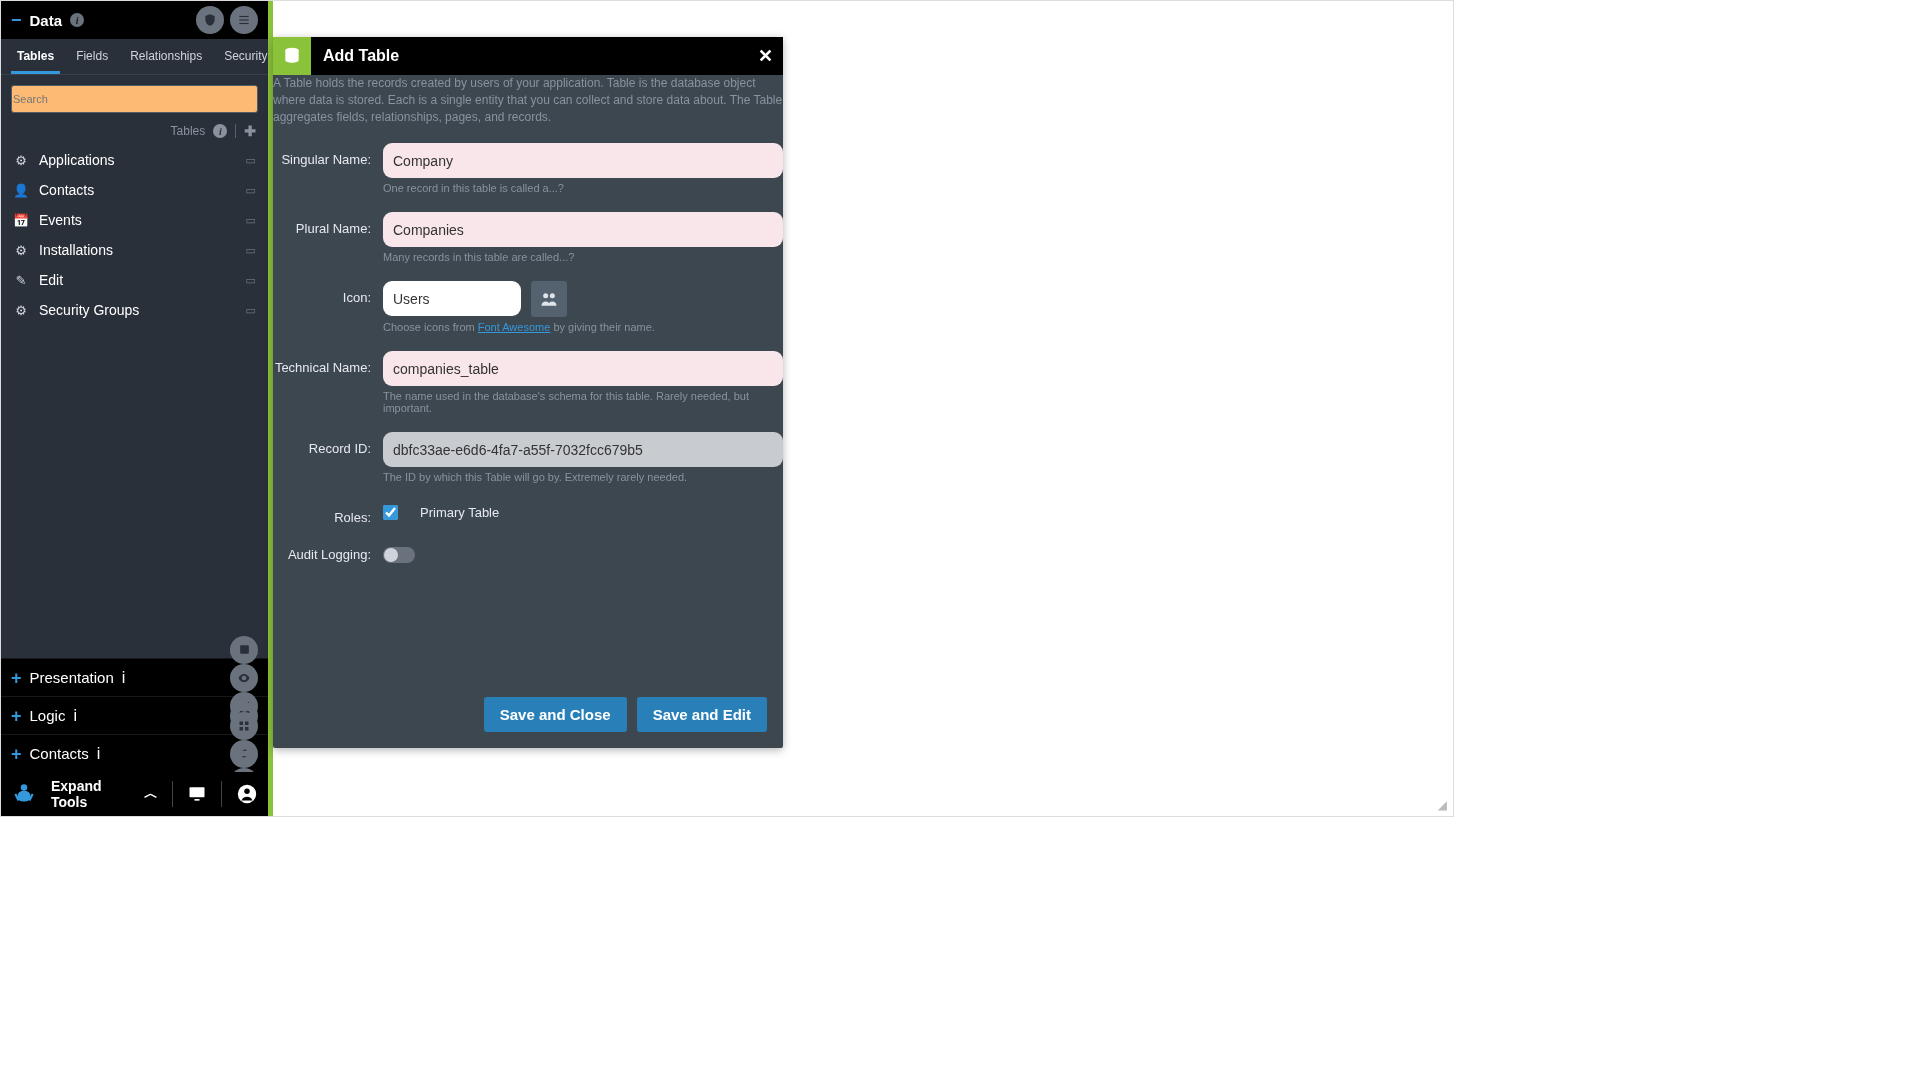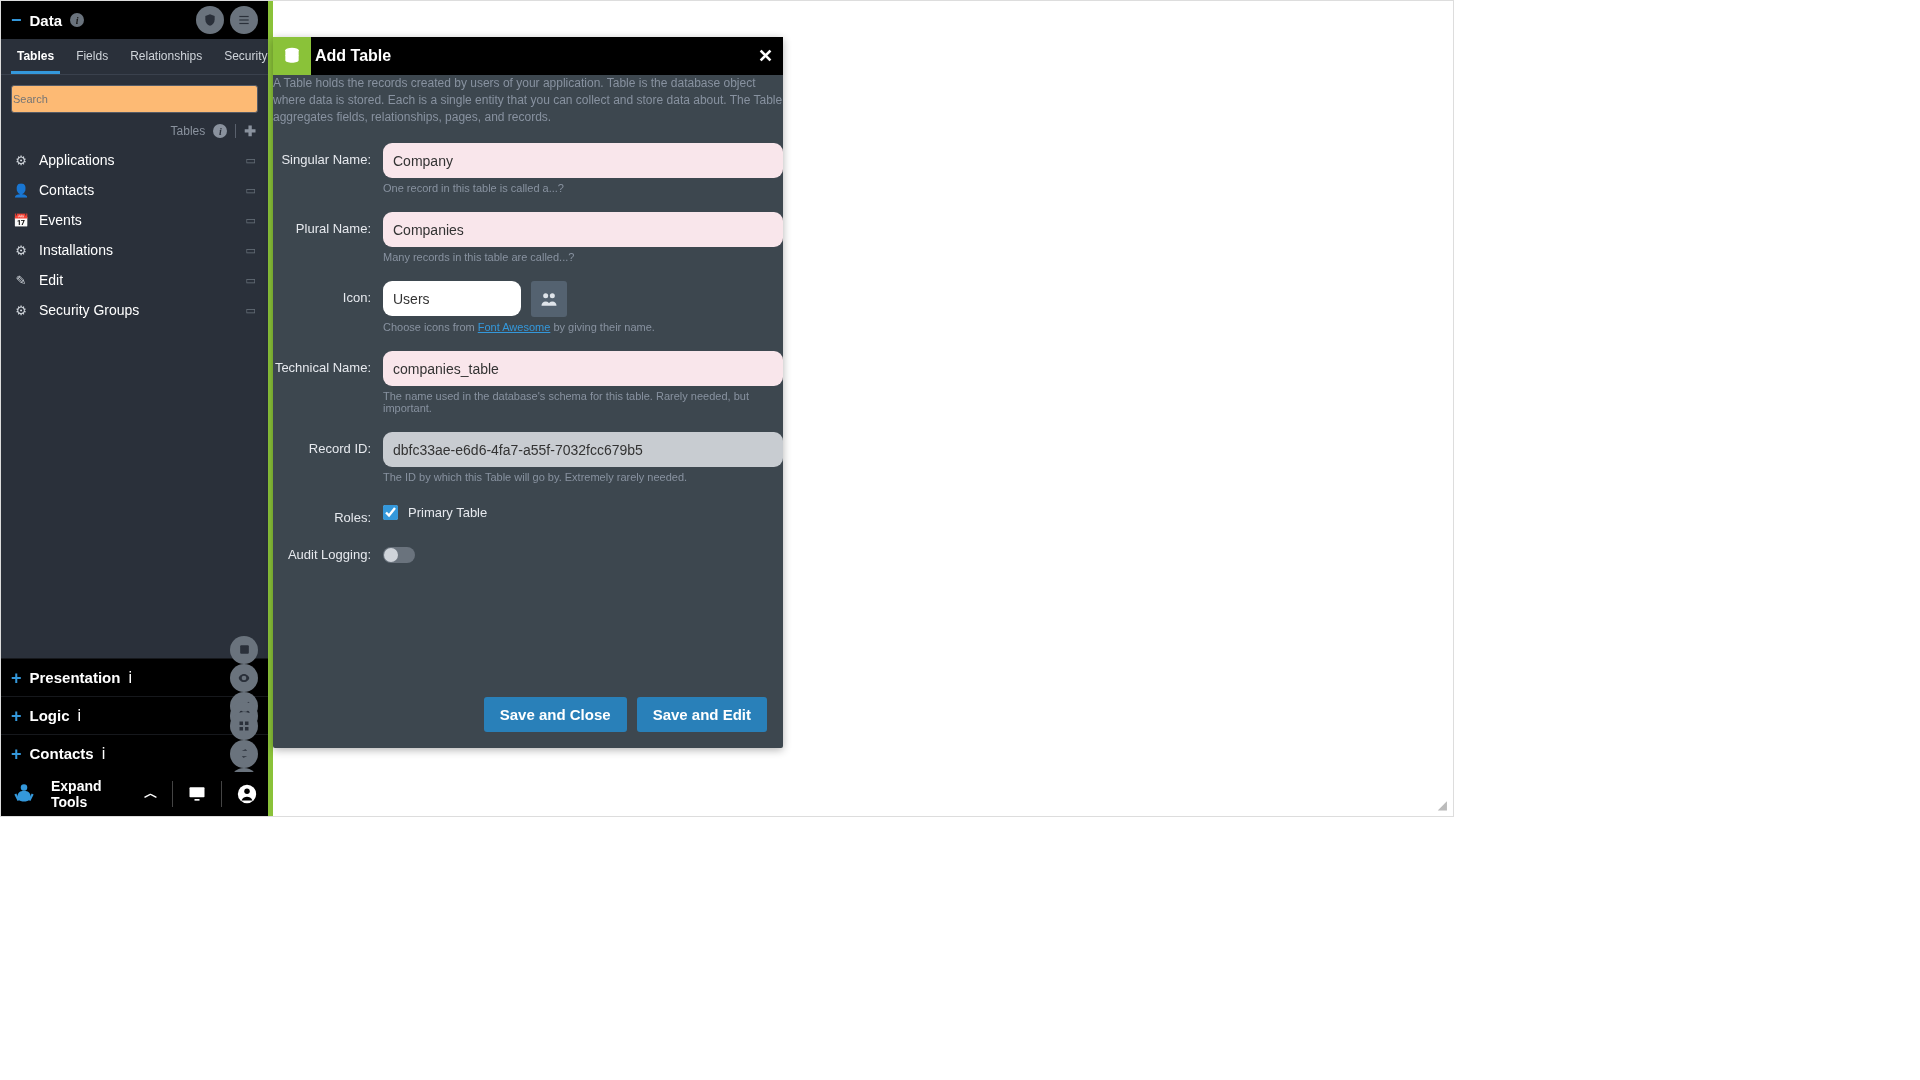--- a/index.html
+++ b/index.html
@@ -24,48 +24,48 @@
     .tables-header .plus-ico { font-size:14px; font-weight:bold; color:#8a929e; cursor:pointer; }
     .table-list { flex:1; overflow:auto; }
     .table-item { display:flex; align-items:center; padding:7px 12px; font-size:14px; color:#fff; cursor:pointer; justify-content:space-between; }
     .table-item .left { display:flex; align-items:center; gap:10px; }
     .table-item .ticon { width:16px; text-align:center; font-size:13px; color:#cfd4da; }
     .table-item .edit-ico { font-size:11px; color:#6a737d; }
     .bottom-nav { }
     .nav-row { background:#000; height:38px; display:flex; align-items:center; padding:0 10px; justify-content:space-between; border-top:1px solid #16181c; }
     .nav-row .title-group { display:flex; align-items:center; gap:8px; }
     .nav-row .expand { color:#3498db; font-size:18px; font-weight:bold; line-height:1; }
-    .nav-row .nav-title { font-size:15px; font-weight:bold; color:#fff; }
+    .nav-row .nav-title { font-size:15px; font-weight:normal; color:#fff; }
     .footer-bar { height:44px; background:#000; display:flex; align-items:center; padding:0 10px; gap:14px; }
     .footer-bar .logo { width:26px; height:26px; }
     .footer-bar .expand-tools { color:#fff; font-weight:bold; font-size:14px; display:flex; align-items:center; gap:6px; flex:1; }
     .footer-bar .sep { width:1px; height:26px; background:#444; }
     .footer-bar .ficon { color:#fff; font-size:18px; }
     .green-strip { width:5px; background:#8ac239; }
     .main { flex:1; background:#fff; position:relative; }
     .modal { position:absolute; top:36px; left:0; width:510px; background:#3d474f; border-radius:2px; box-shadow:0 2px 8px rgba(0,0,0,0.3); display:flex; flex-direction:column; }
     .modal-header { height:38px; background:#000; display:flex; align-items:center; position:relative; }
     .modal-header .icon-box { width:38px; height:38px; background:#8ac239; display:flex; align-items:center; justify-content:center; }
-    .modal-header .title { color:#fff; font-weight:bold; font-size:16px; padding-left:4px; }
+    .modal-header .title { color:#fff; font-weight:bold; font-size:16px; padding-left:12px; }
     .modal-header .close { position:absolute; right:10px; color:#fff; font-size:18px; cursor:pointer; font-weight:bold; }
     .modal-body { color:#cfd4da; font-size:12px; }
     .modal-desc { color:#8892a0; font-size:12px; line-height:1.4; margin-bottom:18px; }
     .form-row { display:flex; margin-bottom:4px; }
     .form-row .label { width:110px; text-align:right; padding-right:12px; padding-top:9px; font-size:13px; color:#e6e9ee; font-weight:500; }
     .form-row .field { flex:1; }
     .form-row input[type=text] { width:100%; height:35px; border:none; border-radius:9px; padding:0 10px; font-size:14px; color:#333; }
     .pink-input { background:#f9e6eb; }
     .white-input { background:#fff; }
     .grey-input { background:#c8ccd1; color:#555; }
     .helper { font-size:11px; color:#8892a0; margin:4px 0 14px 0; }
     .helper a { color:#3498db; text-decoration:underline; }
     .icon-row { display:flex; gap:10px; }
     .icon-row input { width:138px !important; }
     .icon-preview { width:36px; height:36px; background:#546270; border-radius:3px; display:flex; align-items:center; justify-content:center; color:#dfe4ea; }
-    .checkbox-row { display:flex; align-items:center; gap:10px; padding-top:4px; }
+    .checkbox-row { display:flex; align-items:center; gap:22px; padding-top:4px; }
     .checkbox-row input { width:15px; height:15px; accent-color:#3498db; cursor:pointer; }
     .checkbox-row label { font-size:13px; color:#e6e9ee; }
     .toggle { width:32px; height:16px; background:#6a737d; border-radius:10px; position:relative; cursor:pointer; margin-top:9px; }
     .toggle .knob { width:14px; height:14px; background:#cfd4da; border-radius:50%; position:absolute; top:1px; left:1px; }
     .modal-footer { padding:10px 16px 16px 16px; display:flex; justify-content:flex-end; gap:10px; }
     .btn { border:none; border-radius:3px; padding:9px 16px; font-size:15px; font-weight:bold; color:#fff; cursor:pointer; }
     .btn-primary { background:#2980b9; }
     .resize-handle { position:absolute; bottom:4px; right:6px; color:#bbb; font-size:12px; }
     svg { display:block; }
   </style>

